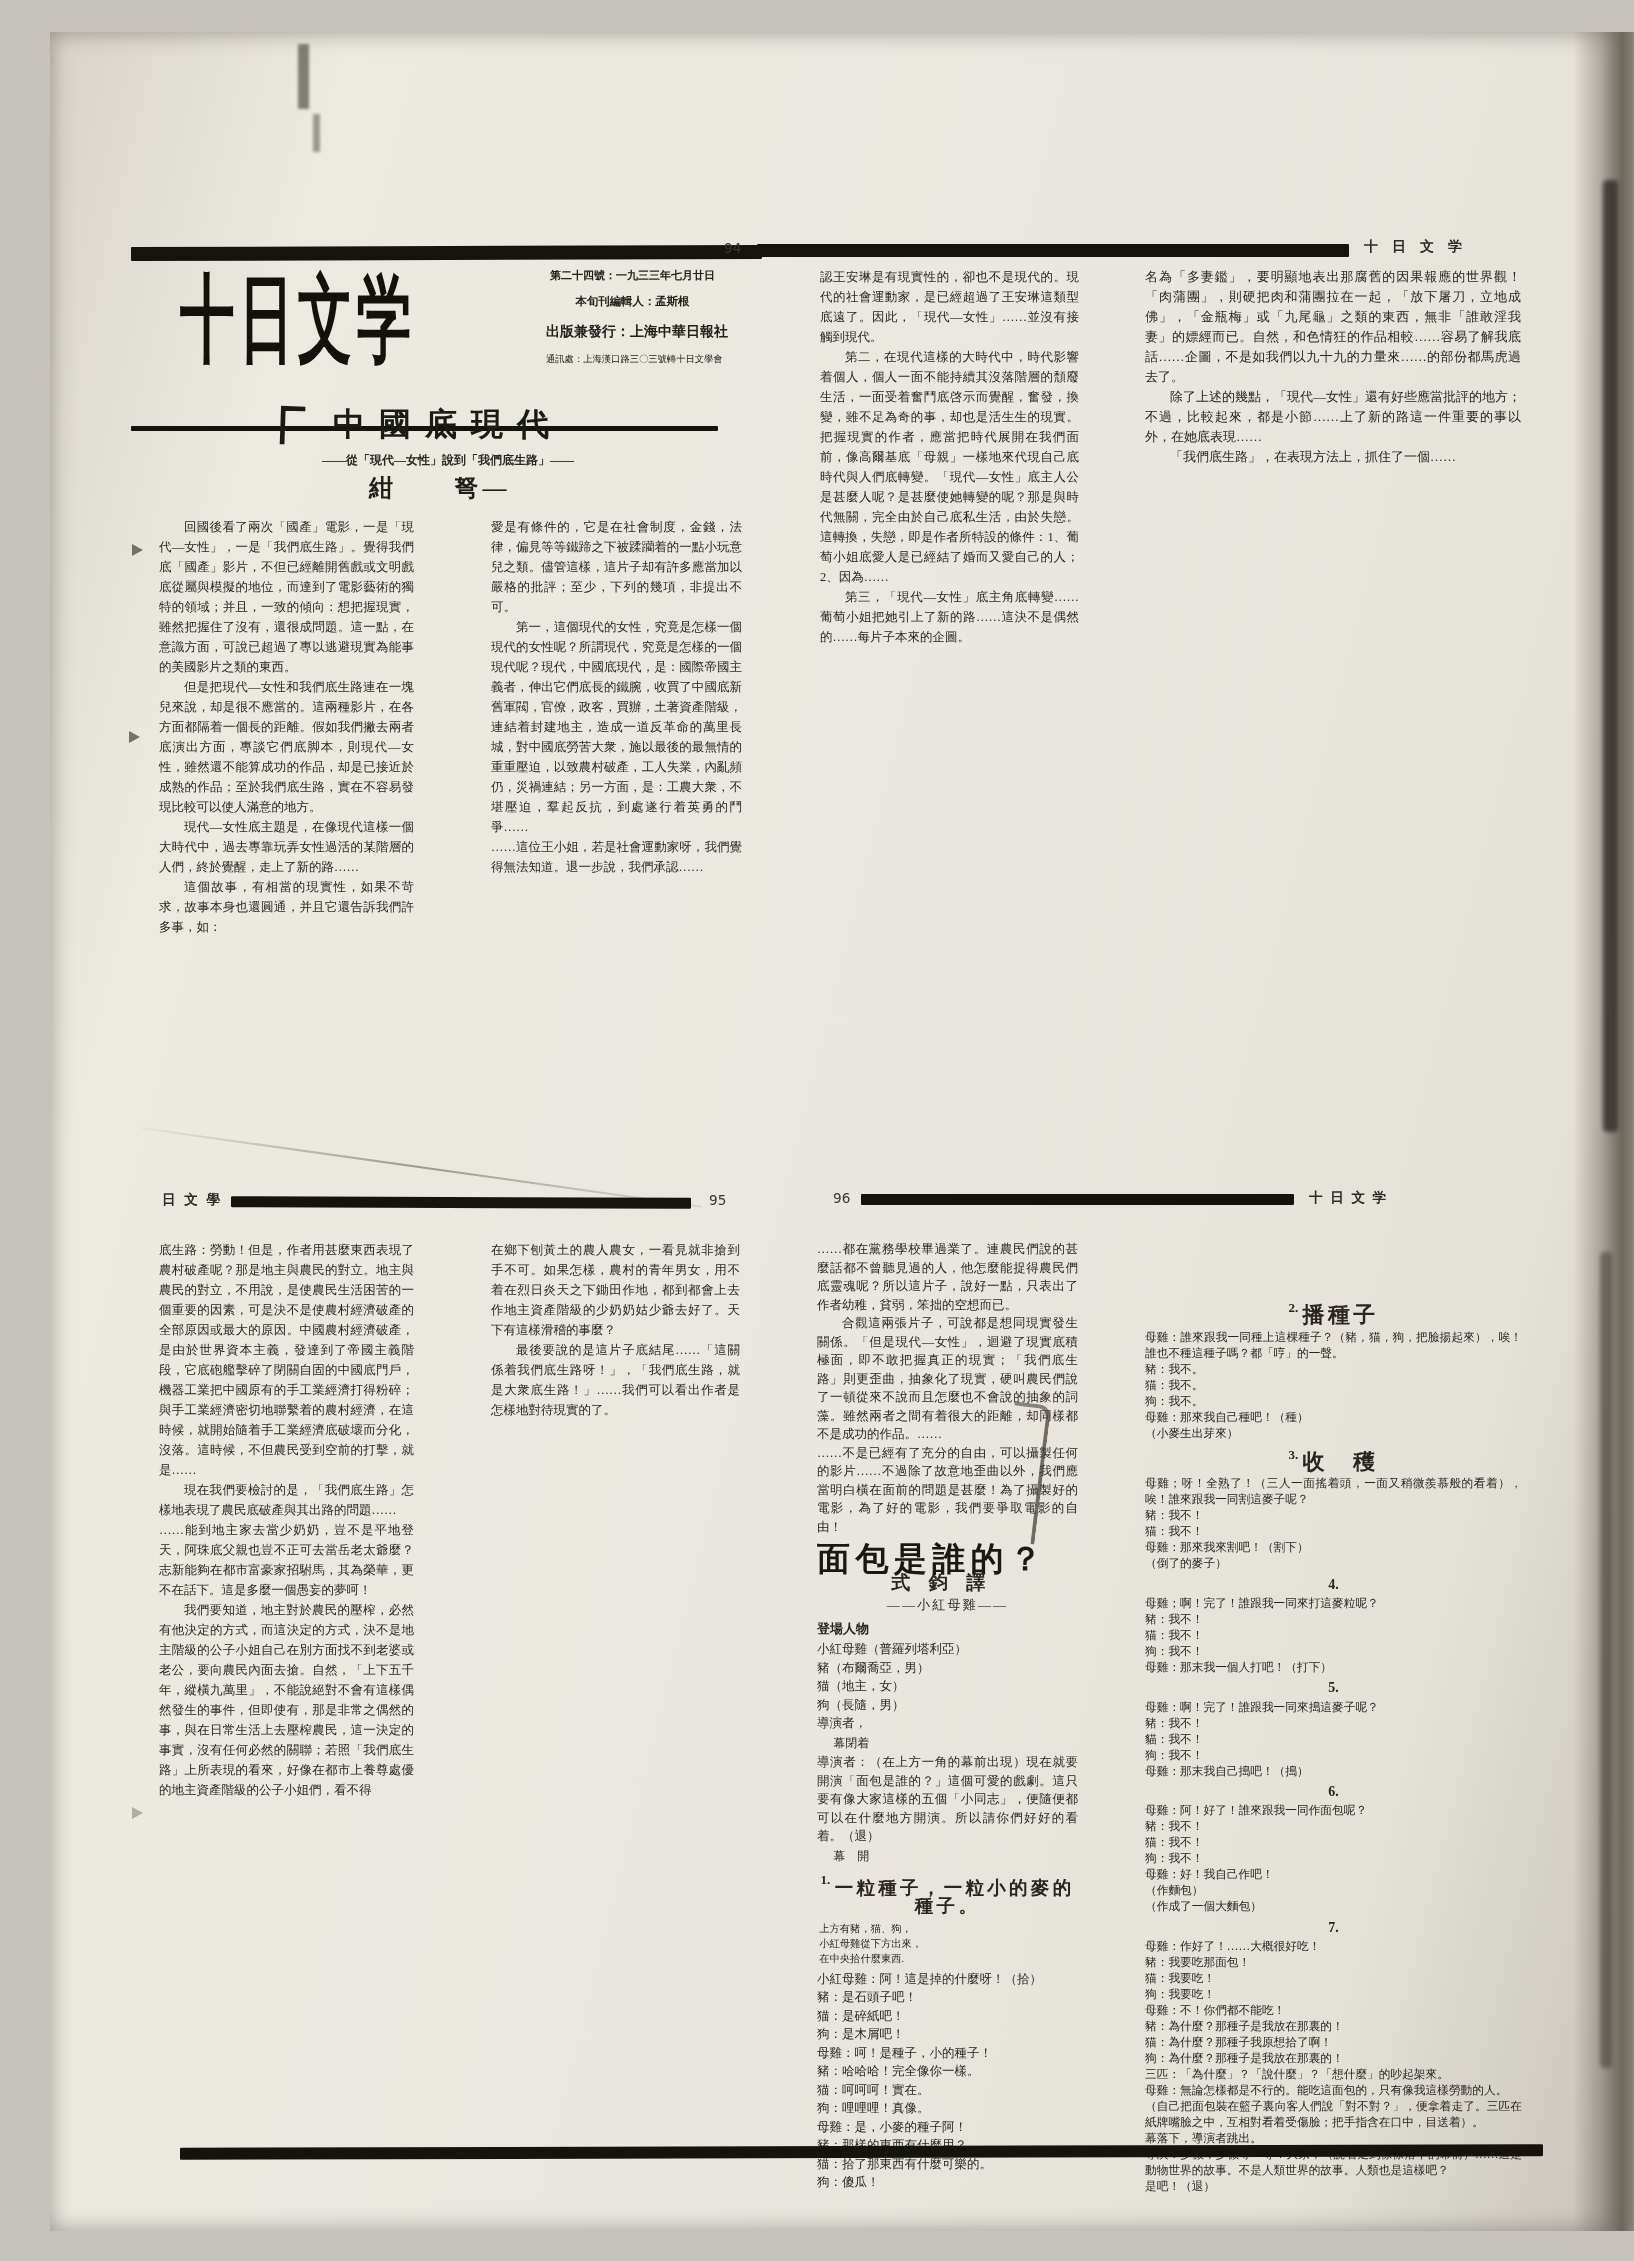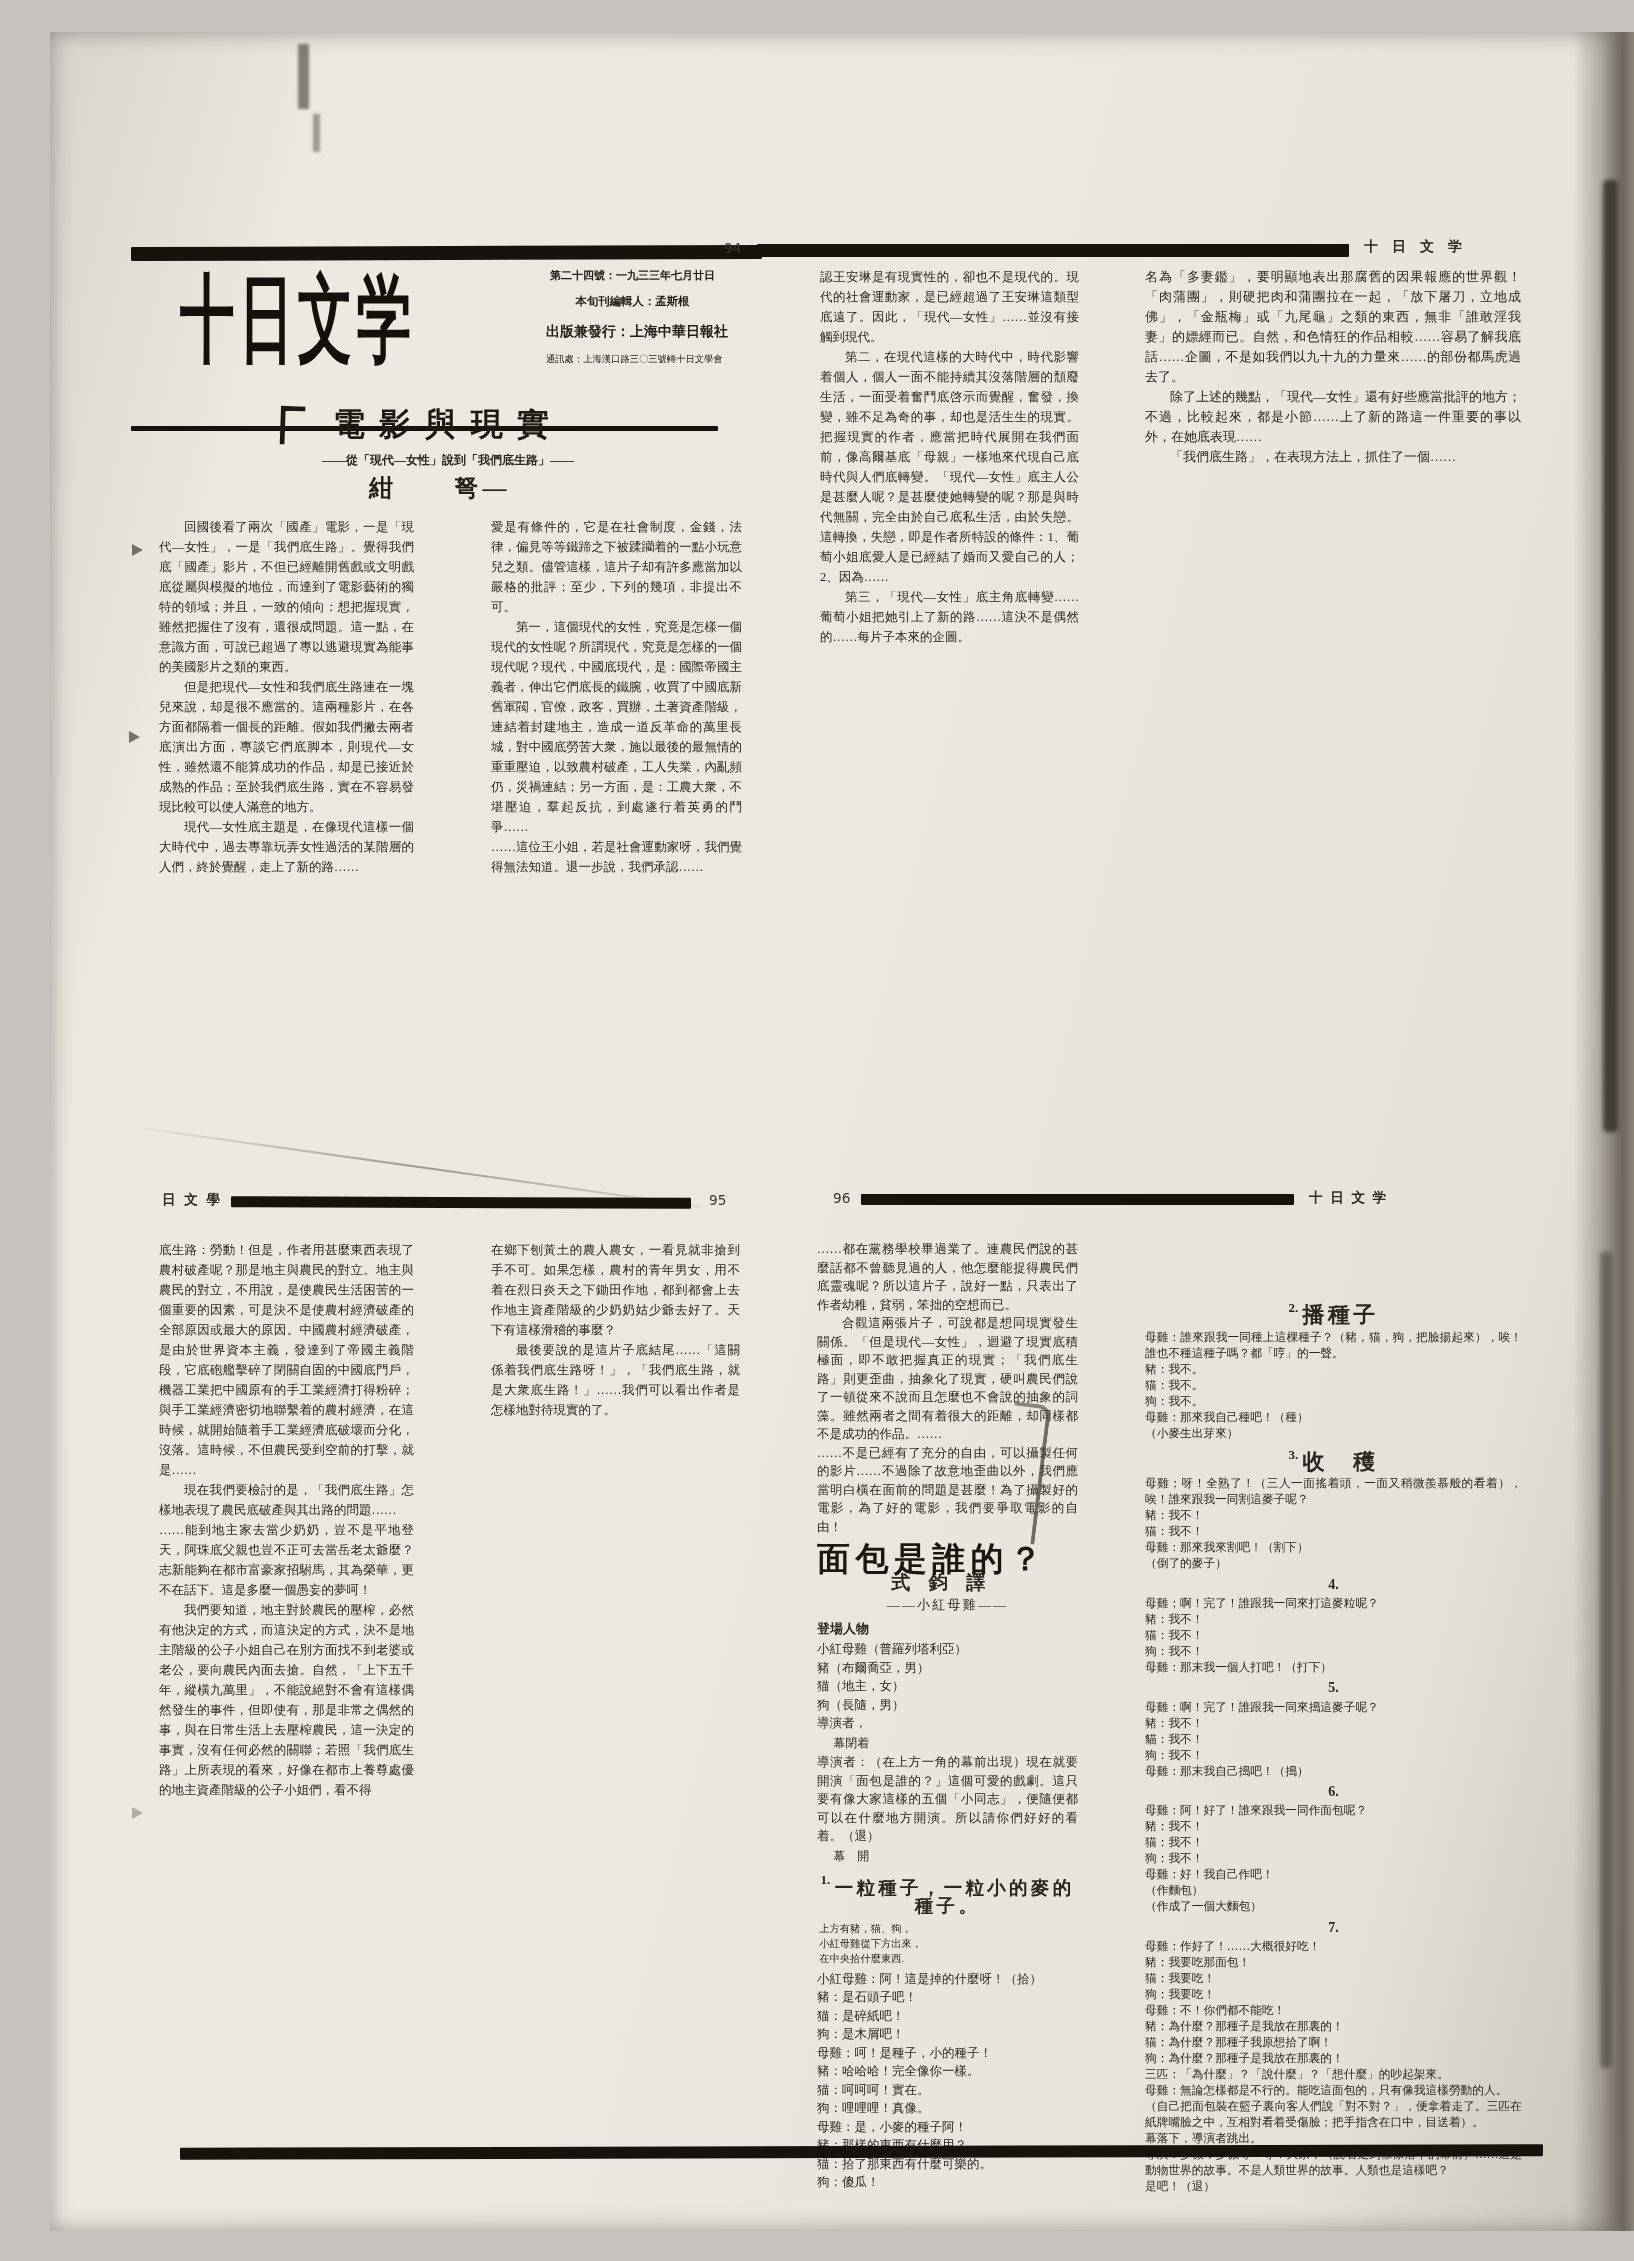--- a/index.html
+++ b/index.html
@@ -63,28 +63,29 @@
 
   <div class="masthead" style="left:130px;top:239px;">十日文学</div>
   <div class="rule" style="left:81px;top:394px;width:587px;height:4.9px;"></div>
 
   <div class="publine" style="left:496px;top:236px;font-size:11px;">第二十四號：一九三三年七月廿日</div>
   <div class="publine" style="left:496px;top:262px;font-size:11.4px;">本旬刊編輯人：孟斯根</div>
   <div class="publine" style="left:496px;top:291px;font-size:14px;">出版兼發行：上海中華日報社</div>
   <div class="publine" style="left:496px;top:321px;font-size:9.3px;font-weight:normal;">通訊處：上海漢口路三〇三號轉十日文學會</div>
 
   <div class="bracket" style="left:188px;top:361px;">「</div>
-  <div class="headline" style="left:233px;top:371px;">電影與現實</div>
+  <div class="headline" style="left:233px;top:371px;">中國底現代</div>
   <div class="subtitle" style="left:221px;top:420px;">——從「現代—女性」說到「我們底生路」——</div>
   <div class="author" style="left:292px;top:440px;">紺　　弩—</div>
 
   <div class="col" style="left:109px;top:485px;width:255px;height:612px;">
     <p>回國後看了兩次「國產」電影，一是「現代—女性」，一是「我們底生路」。覺得我們底「國產」影片，不但已經離開舊戲或文明戲底從屬與模擬的地位，而達到了電影藝術的獨特的領域；并且，一致的傾向：想把握現實，雖然把握住了沒有，還很成問題。這一點，在意識方面，可說已超過了專以逃避現實為能事的美國影片之類的東西。</p>
     <p>但是把現代—女性和我們底生路連在一塊兒來說，却是很不應當的。這兩種影片，在各方面都隔着一個長的距離。假如我們撇去兩者底演出方面，專談它們底脚本，則現代—女性，雖然還不能算成功的作品，却是已接近於成熟的作品；至於我們底生路，實在不容易發現比較可以使人滿意的地方。</p>
     <p>現代—女性底主題是，在像現代這樣一個大時代中，過去專靠玩弄女性過活的某階層的人們，終於覺醒，走上了新的路……</p>
+    <p>這個故事，有相當的現實性，如果不苛求，故事本身也還圓通，并且它還告訴我們許多事，如：</p>
   </div>
   <div class="col" style="left:441px;top:485px;width:251px;height:612px;">
     <p class="noind">愛是有條件的，它是在社會制度，金錢，法律，偏見等等鐵蹄之下被蹂躪着的一點小玩意兒之類。儘管這樣，這片子却有許多應當加以嚴格的批評；至少，下列的幾項，非提出不可。</p>
     <p>第一，這個現代的女性，究竟是怎樣一個現代的女性呢？所謂現代，究竟是怎樣的一個現代呢？現代，中國底現代，是：國際帝國主義者，伸出它們底長的鐵腕，收買了中國底新舊軍閥，官僚，政客，買辦，土著資產階級，連結着封建地主，造成一道反革命的萬里長城，對中國底勞苦大衆，施以最後的最無情的重重壓迫，以致農村破產，工人失業，內亂頻仍，災禍連結；另一方面，是：工農大衆，不堪壓迫，羣起反抗，到處遂行着英勇的鬥爭……</p>
     <p class="noind">……這位王小姐，若是社會運動家呀，我們覺得無法知道。退一步說，我們承認……</p>
   </div>
   <div class="col" style="left:770px;top:235px;width:259px;height:862px;">
     <p class="noind">認王安琳是有現實性的，卻也不是現代的。現代的社會運動家，是已經超過了王安琳這類型底遠了。因此，「現代—女性」……並沒有接觸到現代。</p>
     <p>第二，在現代這樣的大時代中，時代影響着個人，個人一面不能持續其沒落階層的頹廢生活，一面受着奮鬥底啓示而覺醒，奮發，換變，雖不足為奇的事，却也是活生生的現實。把握現實的作者，應當把時代展開在我們面前，像高爾基底「母親」一樣地來代現自己底時代與人們底轉變。「現代—女性」底主人公是甚麼人呢？是甚麼使她轉變的呢？那是與時代無關，完全由於自己底私生活，由於失戀。這轉換，失戀，即是作者所特設的條件：1、葡萄小姐底愛人是已經結了婚而又愛自己的人；2、因為……</p>
     <p>第三，「現代—女性」底主角底轉變……葡萄小姐把她引上了新的路……這決不是偶然的……每片子本來的企圖。</p>

